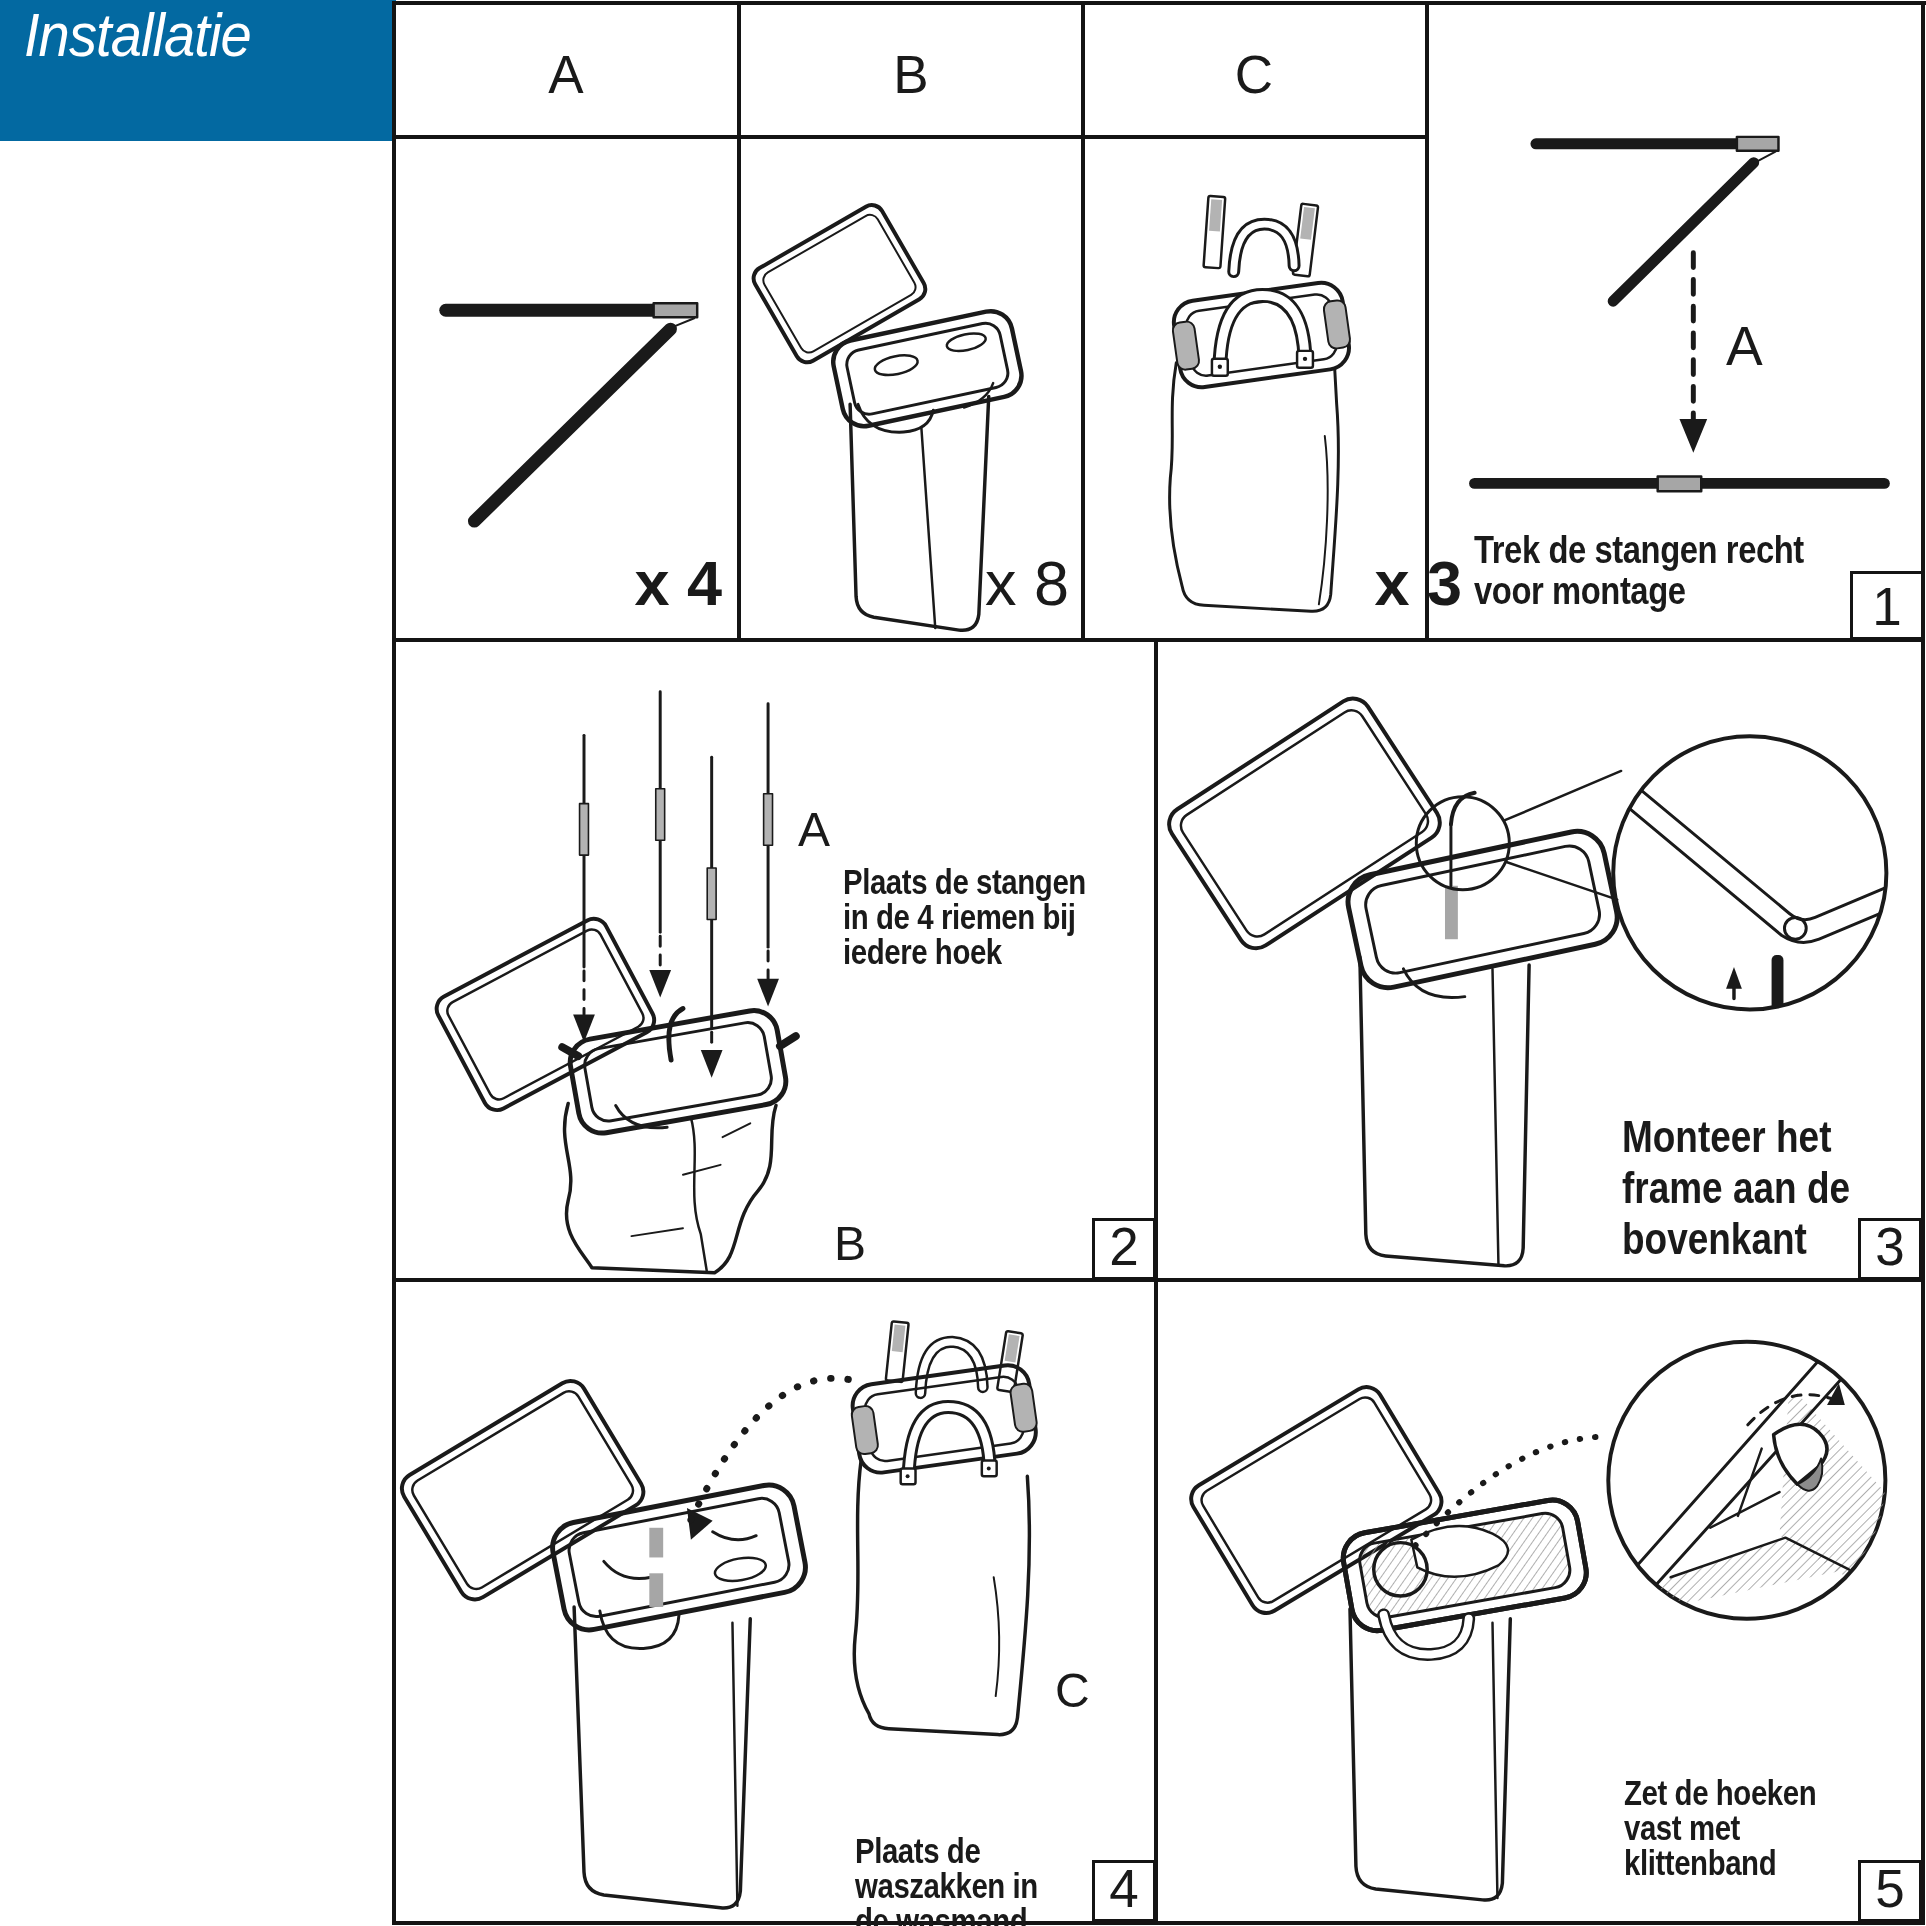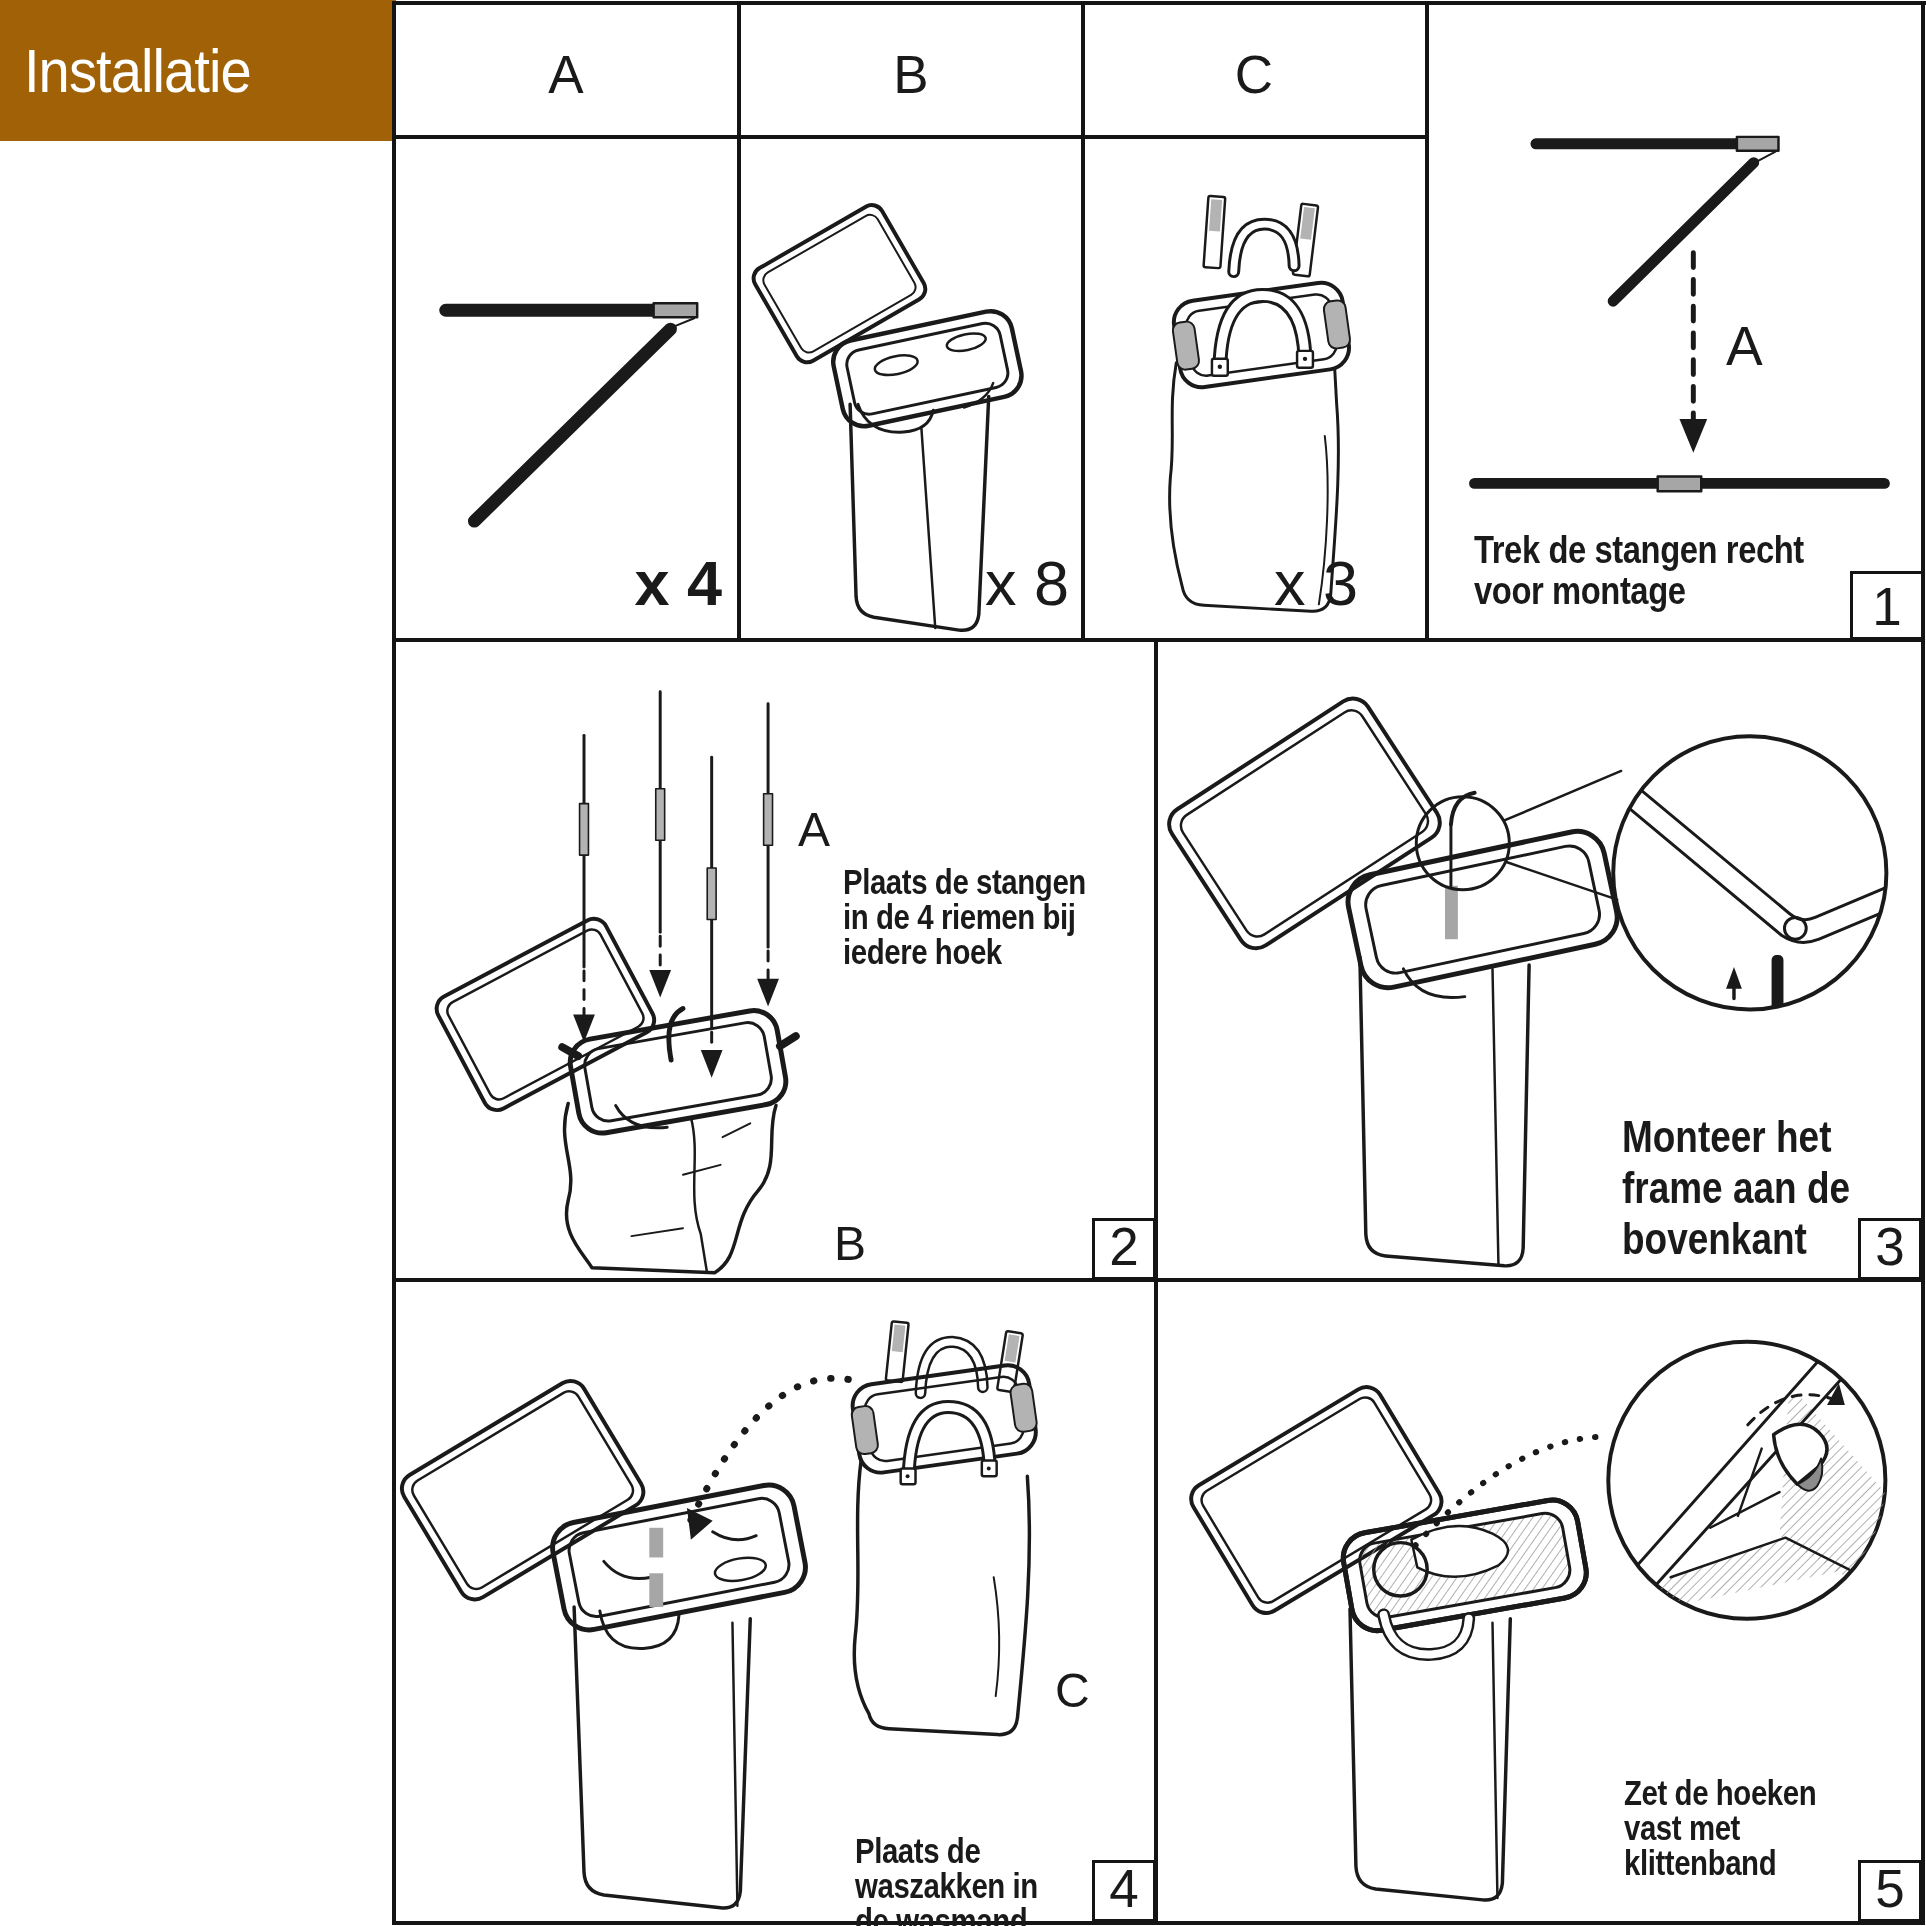--- a/index.html
+++ b/index.html
@@ -7,22 +7,22 @@
          font-family:"Liberation Sans",sans-serif;color:#1a1a1a;}
   .gline{position:absolute;background:#141414;}
   .numbox{position:absolute;box-sizing:border-box;border:3px solid #141414;background:#fff;
           display:flex;align-items:flex-end;justify-content:center;
           font-size:53px;line-height:1;padding-bottom:4px;}
   .cap{position:absolute;font-weight:bold;white-space:pre-line;letter-spacing:-0.5px;
        transform:scaleX(0.84);transform-origin:left top;}
   .partref{position:absolute;font-size:48px;line-height:1;font-weight:400;}
   .qty{position:absolute;width:198px;text-align:right;font-size:63px;line-height:1;}
   .colhead{position:absolute;width:198px;text-align:center;font-size:53px;line-height:1;}
-  #titleblock{position:absolute;left:0;top:0;width:396px;height:141px;background:#a16207;
-              display:flex;align-items:center;}
+  #titleblock{position:absolute;left:0;top:0;width:396px;height:141px;background:#0369a1;
+              display:flex;align-items:flex-start;font-style:italic;}
   #titleblock span{color:#fff;font-size:61px;padding-left:26px;transform:scaleX(0.92);
                    transform-origin:left center;letter-spacing:-1px;}
   svg{position:absolute;overflow:visible;}
 </style>
 </head>
 <body>
 
 <div id="sheet">
 
   <div id="titleblock">
@@ -94,21 +94,21 @@
       <path d="M 138 230 Q 140 158 181 158 Q 222 158 224 222" stroke-width="15"></path>
       <path d="M 138 230 Q 140 158 181 158 Q 222 158 224 222" stroke="#fff" stroke-width="9"></path>
       <rect x="130" y="222" width="16" height="17" rx="2" fill="#fff" stroke-width="2.5"></rect>
       <circle cx="138" cy="230" r="2.2" fill="#1a1a1a" stroke="none"></circle>
       <rect x="216" y="214" width="16" height="17" rx="2" fill="#fff" stroke-width="2.5"></rect>
       <circle cx="224" cy="222" r="2.2" fill="#1a1a1a" stroke="none"></circle>
       <path d="M 94 226 C 86 272 93 302 88 342 C 85 382 92 422 100 452 Q 103 470 122 471 L 230 477 Q 248 478 250 460 C 254 400 261 330 256 268 L 254 232"></path>
       <path d="M 244 300 C 250 350 246 420 238 470" stroke-width="2"></path>
     </g>
   </svg>
-  <div class="qty" style="left:1160px;top:552px;">x 3</div>
+  <div class="qty" style="left:1264px;top:552px;font-weight:bold;">x 3</div>
 
   <svg style="left:1427px;top:5px;" width="498" height="635" viewBox="0 0 503 641">
     <g stroke="#1a1a1a" fill="none" stroke-linecap="round" stroke-linejoin="round">
       <g>
         <line x1="110" y1="140" x2="315" y2="140" stroke-width="11"></line>
         <rect x="313" y="133" width="42" height="14" fill="#a6a6a6" stroke-width="2.5"></rect>
         <line x1="352" y1="148" x2="333" y2="158" stroke-width="2"></line>
         <line x1="330" y1="159" x2="188" y2="299" stroke-width="11"></line>
       </g>
       <g>

